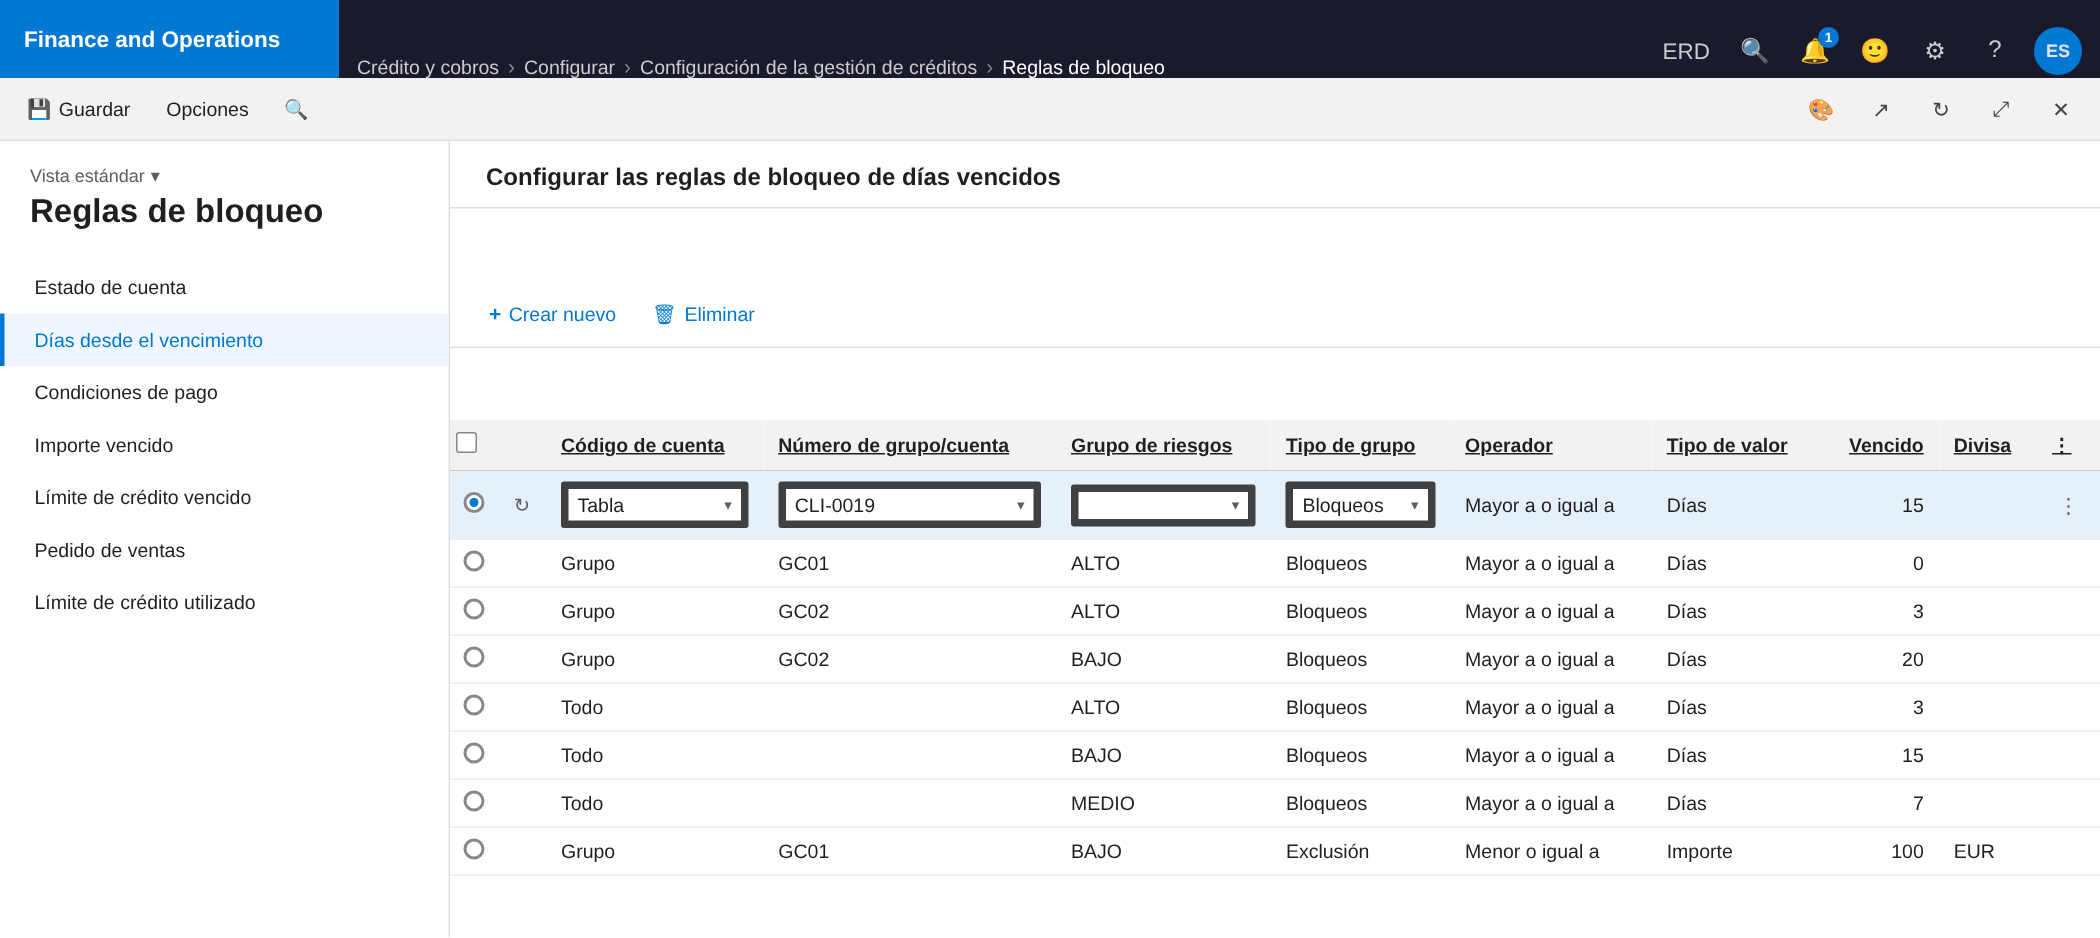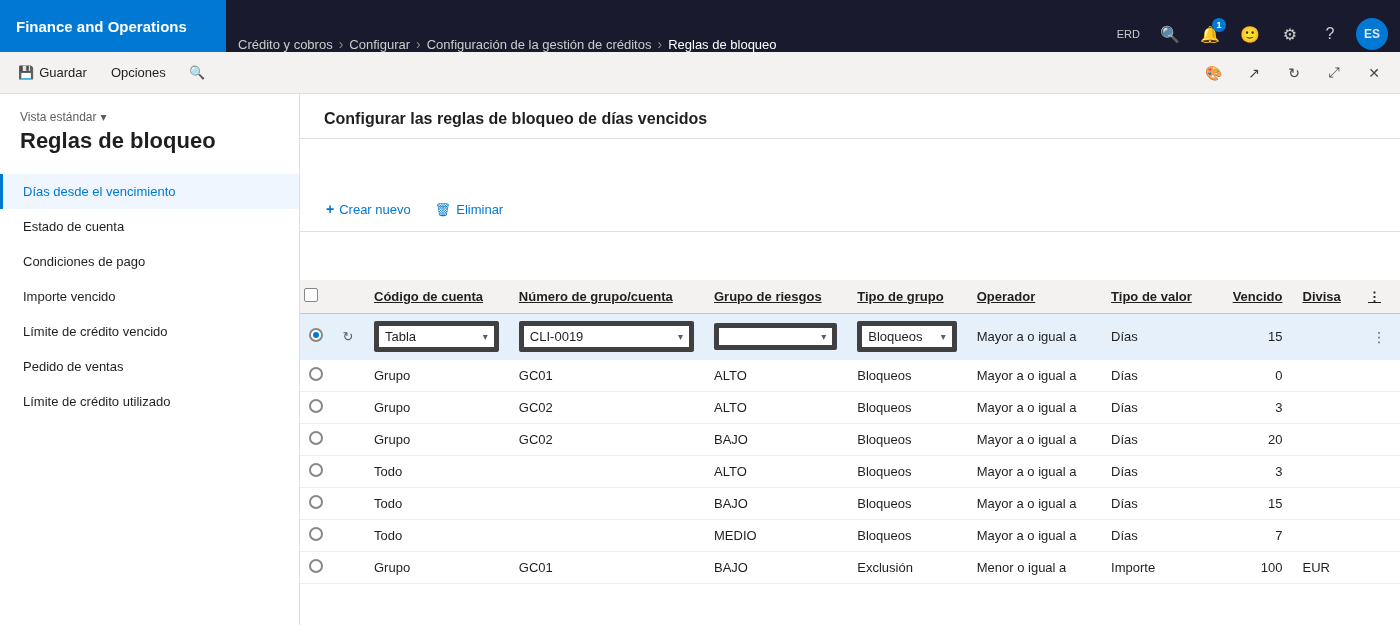--- a/index.html
+++ b/index.html
@@ -92,21 +92,21 @@
       display: flex;
       align-items: center;
       justify-content: center;
       font-size: 12px;
       font-weight: 600;
       cursor: pointer;
       margin: 0 4px;
     }
     .erd-label {
       color: #ccc;
-      font-size: 11px;
+      font-size: 15px;
       margin-right: 8px;
     }
 
     
     .toolbar {
       display: flex;
       align-items: center;
       height: 42px;
       background: #f3f2f1;
       border-bottom: 1px solid #ddd;
@@ -387,22 +387,22 @@
 
   <div class="sidebar">
     <div class="sidebar-header">
       <div class="sidebar-view-label">
         <span>Vista estándar</span>
         <span>▾</span>
       </div>
       <div class="page-title">Reglas de bloqueo</div>
     </div>
     <div class="sidebar-nav">
+      <div class="sidebar-nav-item">Estado de cuenta</div>
       <div class="sidebar-nav-item active">Días desde el vencimiento</div>
-      <div class="sidebar-nav-item">Estado de cuenta</div>
       <div class="sidebar-nav-item">Condiciones de pago</div>
       <div class="sidebar-nav-item">Importe vencido</div>
       <div class="sidebar-nav-item">Límite de crédito vencido</div>
       <div class="sidebar-nav-item">Pedido de ventas</div>
       <div class="sidebar-nav-item">Límite de crédito utilizado</div>
     </div>
   </div>
 
   <div class="content-area">
     <div class="content-header">

